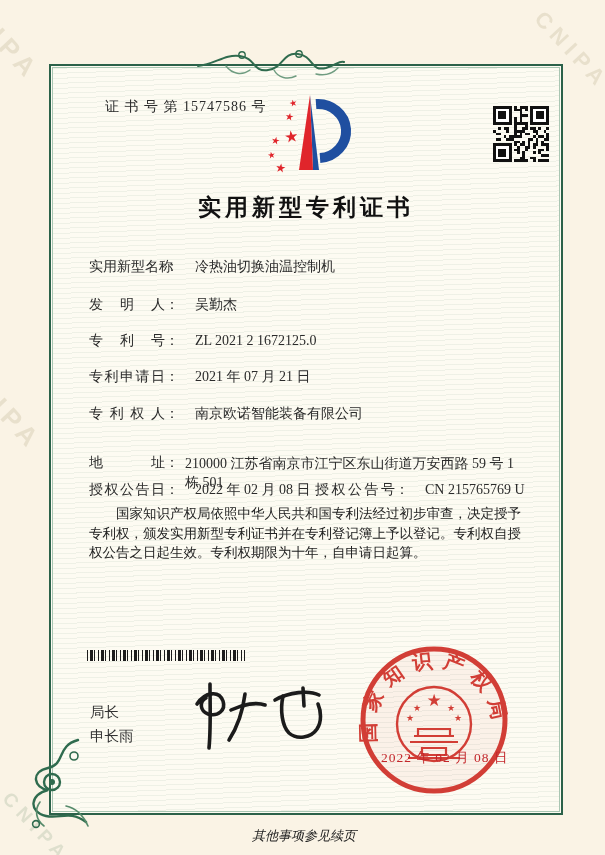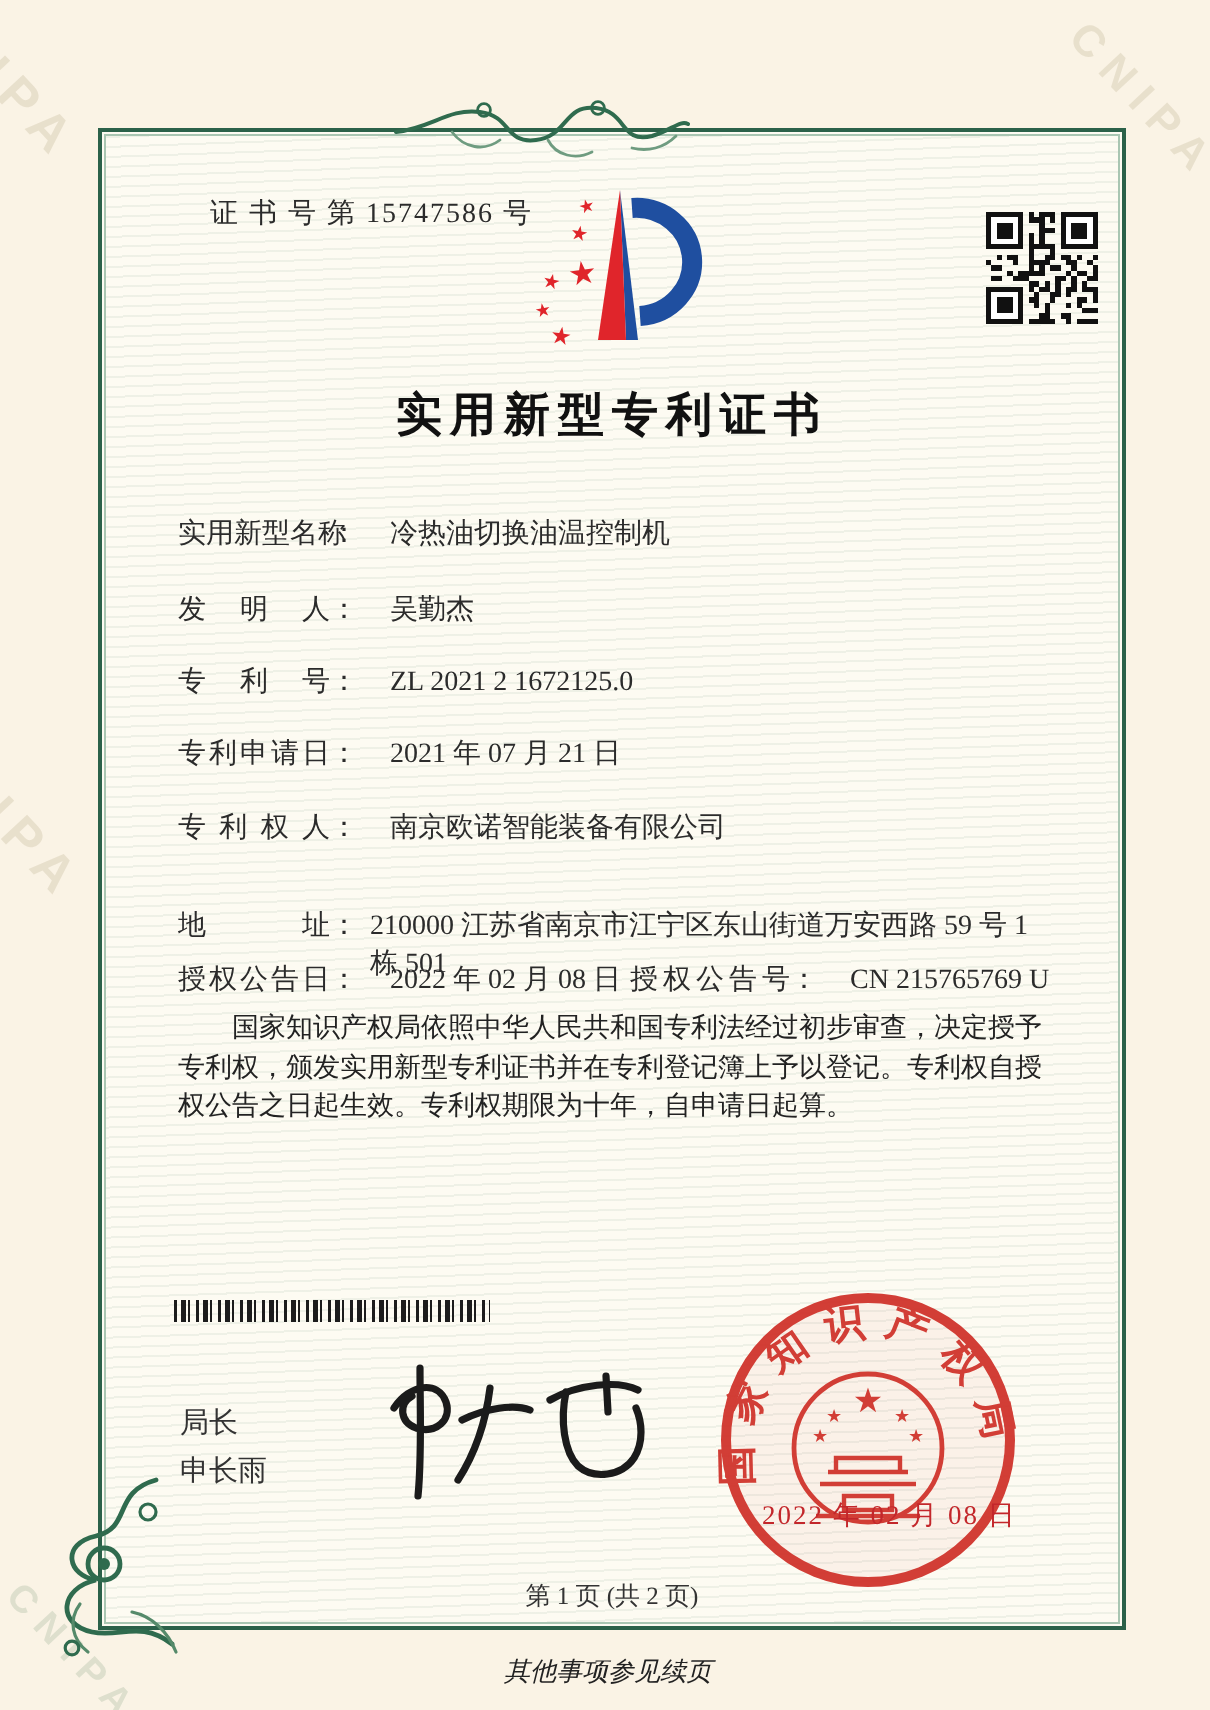--- a/index.html
+++ b/index.html
@@ -315,16 +315,15 @@
       <text x="76" y="62" font-size="17">★</text>
       <text x="59" y="67" font-size="9">★</text>
       <text x="93" y="67" font-size="9">★</text>
       <text x="52" y="77" font-size="9">★</text>
       <text x="100" y="77" font-size="9">★</text>
     </g>
   </svg>
 
   <div class="seal-date">2022 年 02 月 08 日</div>
 
-  <div class="page-info">第 1 页 (共 2 页)</div>
 </div>
 
 <div class="footer-note">其他事项参见续页</div>
 
 </body></html>

